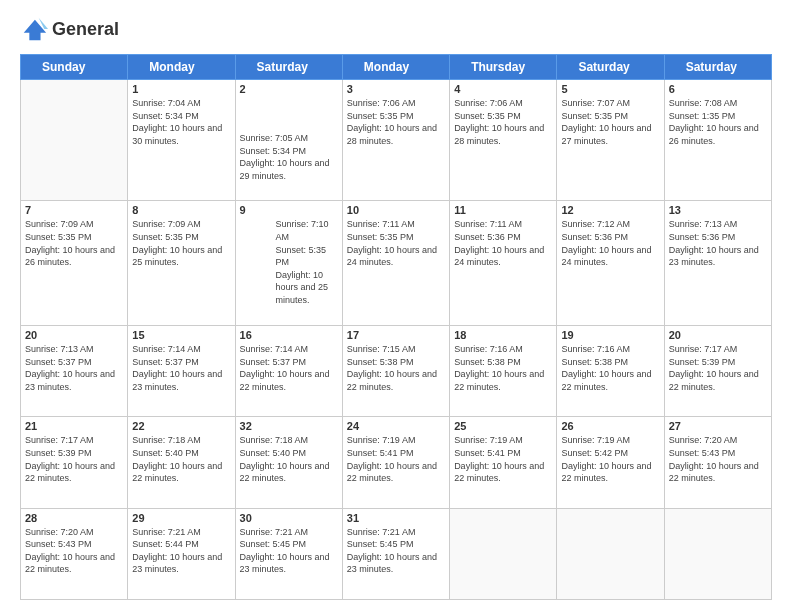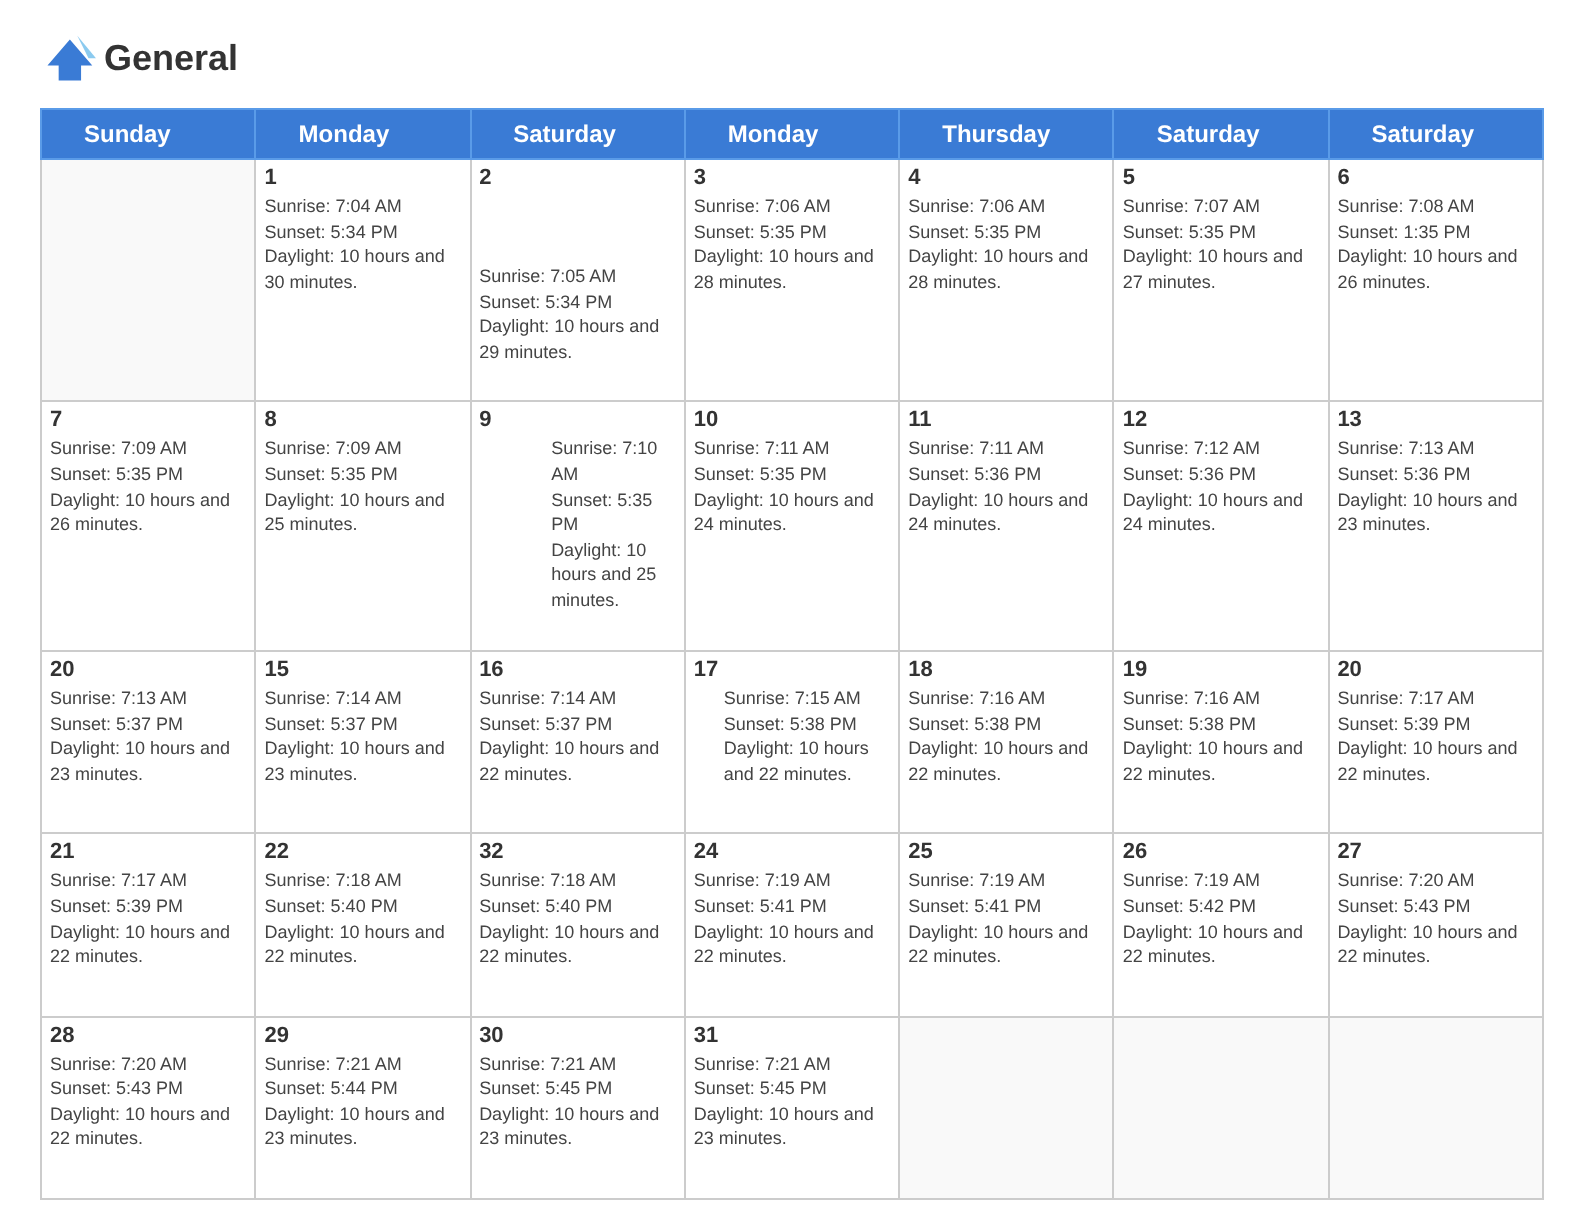--- a/index.html
+++ b/index.html
@@ -223,21 +223,21 @@
 Daylight: 10 hours and 23 minutes.</div>
           </td>
           <td>
             <span class="day-number">16</span>
             <div class="day-info" style="white-space: pre-line;">Sunrise: 7:14 AM
 Sunset: 5:37 PM
 Daylight: 10 hours and 22 minutes.</div>
           </td>
           <td>
             <span class="day-number">17</span>
-            <div class="day-info" style="white-space: pre-line; margin-left: 15px;">Sunrise: 7:15 AM
+            <div class="day-info" style="white-space: pre-line;">Sunrise: 7:15 AM
 Sunset: 5:38 PM
 Daylight: 10 hours and 22 minutes.</div>
           </td>
           <td>
             <span class="day-number">18</span>
             <div class="day-info" style="white-space: pre-line;">Sunrise: 7:16 AM
 Sunset: 5:38 PM
 Daylight: 10 hours and 22 minutes.</div>
           </td>
           <td>

